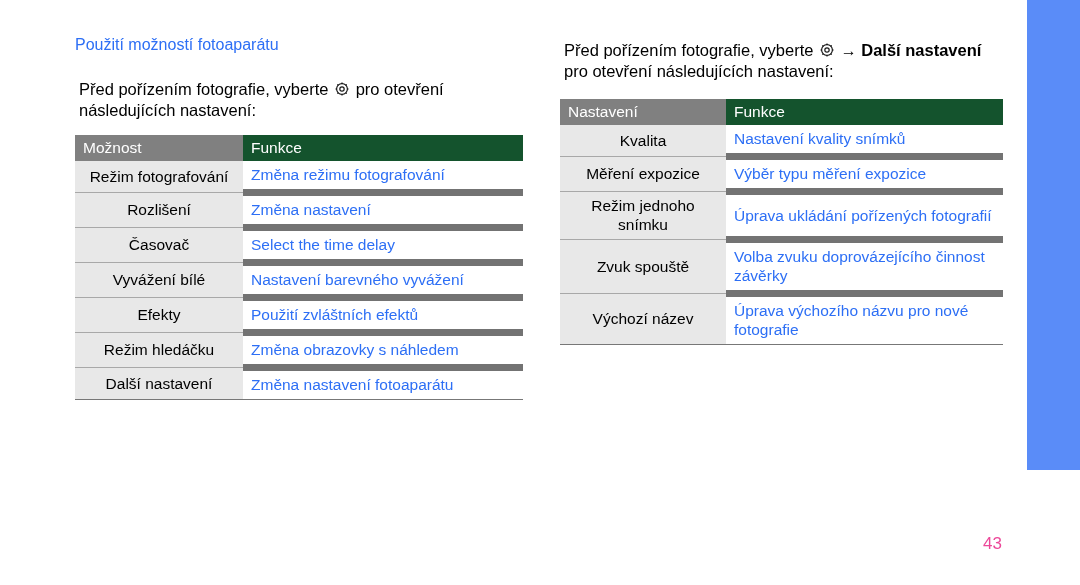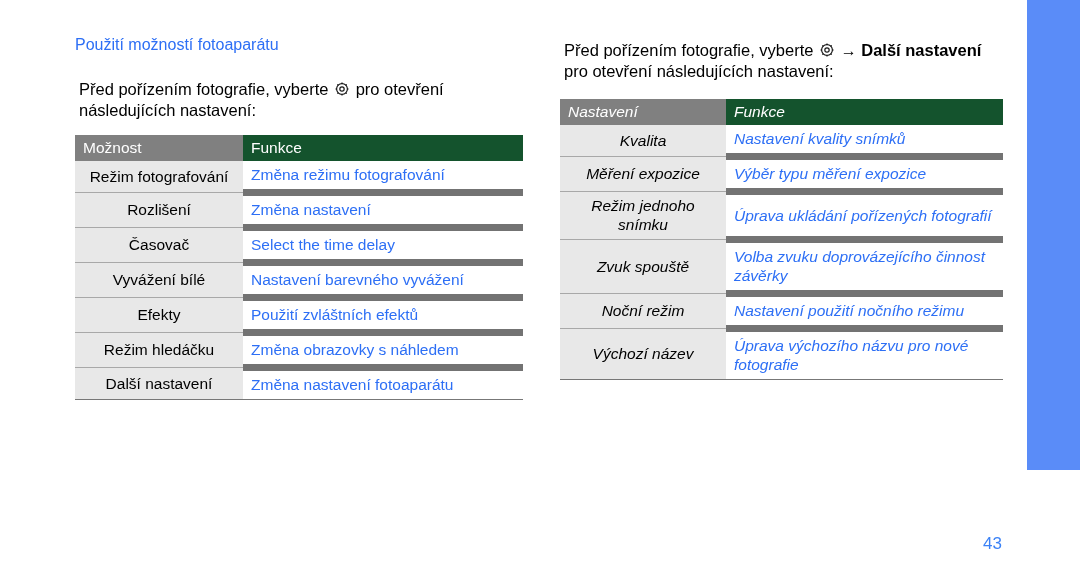--- a/index.html
+++ b/index.html
@@ -24,21 +24,21 @@
     height: 470px;
     background: #5a8cf8;
   }
 
   
   #page-number {
     position: absolute;
     right: 78px;
     top: 534px;
     font-size: 17px;
-    color: #3b82f6;
+    color: #ec4899;
     text-align: right;
   }
 
   
   .column {
     position: absolute;
     top: 0;
   }
   #left-column  { left: 75px; width: 450px; }
   #right-column { left: 560px; width: 445px; }
@@ -76,21 +76,21 @@
   .arrow-glyph { font-size: 16px; }
 
   
   table.opt-table {
     border-collapse: collapse;
     position: absolute;
     left: 0;
     table-layout: fixed;
   }
   #left-table  { top: 135px; width: 448px; }
-  #right-table { top: 99px; width: 443px; font-style: italic; }
+  #right-table { top: 99px; width: 443px; }
 
   table.opt-table th,
   table.opt-table td {
     padding: 4px 8px 5px 8px;
     font-size: 15.5px;
     line-height: 19px;
     vertical-align: middle;
     text-align: left;
   }
   table.opt-table thead th {
@@ -214,22 +214,18 @@
       </tr>
       <tr>
         <td class="cell-option">Režim jednoho snímku</td>
         <td class="cell-func">Úprava ukládání pořízených fotografií</td>
       </tr>
       <tr>
         <td class="cell-option">Zvuk spouště</td>
         <td class="cell-func">Volba zvuku doprovázejícího činnost závěrky</td>
       </tr>
       <tr>
-        <td class="cell-option">Noční režim</td>
-        <td class="cell-func">Nastavení použití nočního režimu</td>
-      </tr>
-      <tr>
         <td class="cell-option">Výchozí název</td>
         <td class="cell-func">Úprava výchozího názvu pro nové fotografie</td>
       </tr>
     </tbody>
   </table>
 </div>
 
 </body></html>

